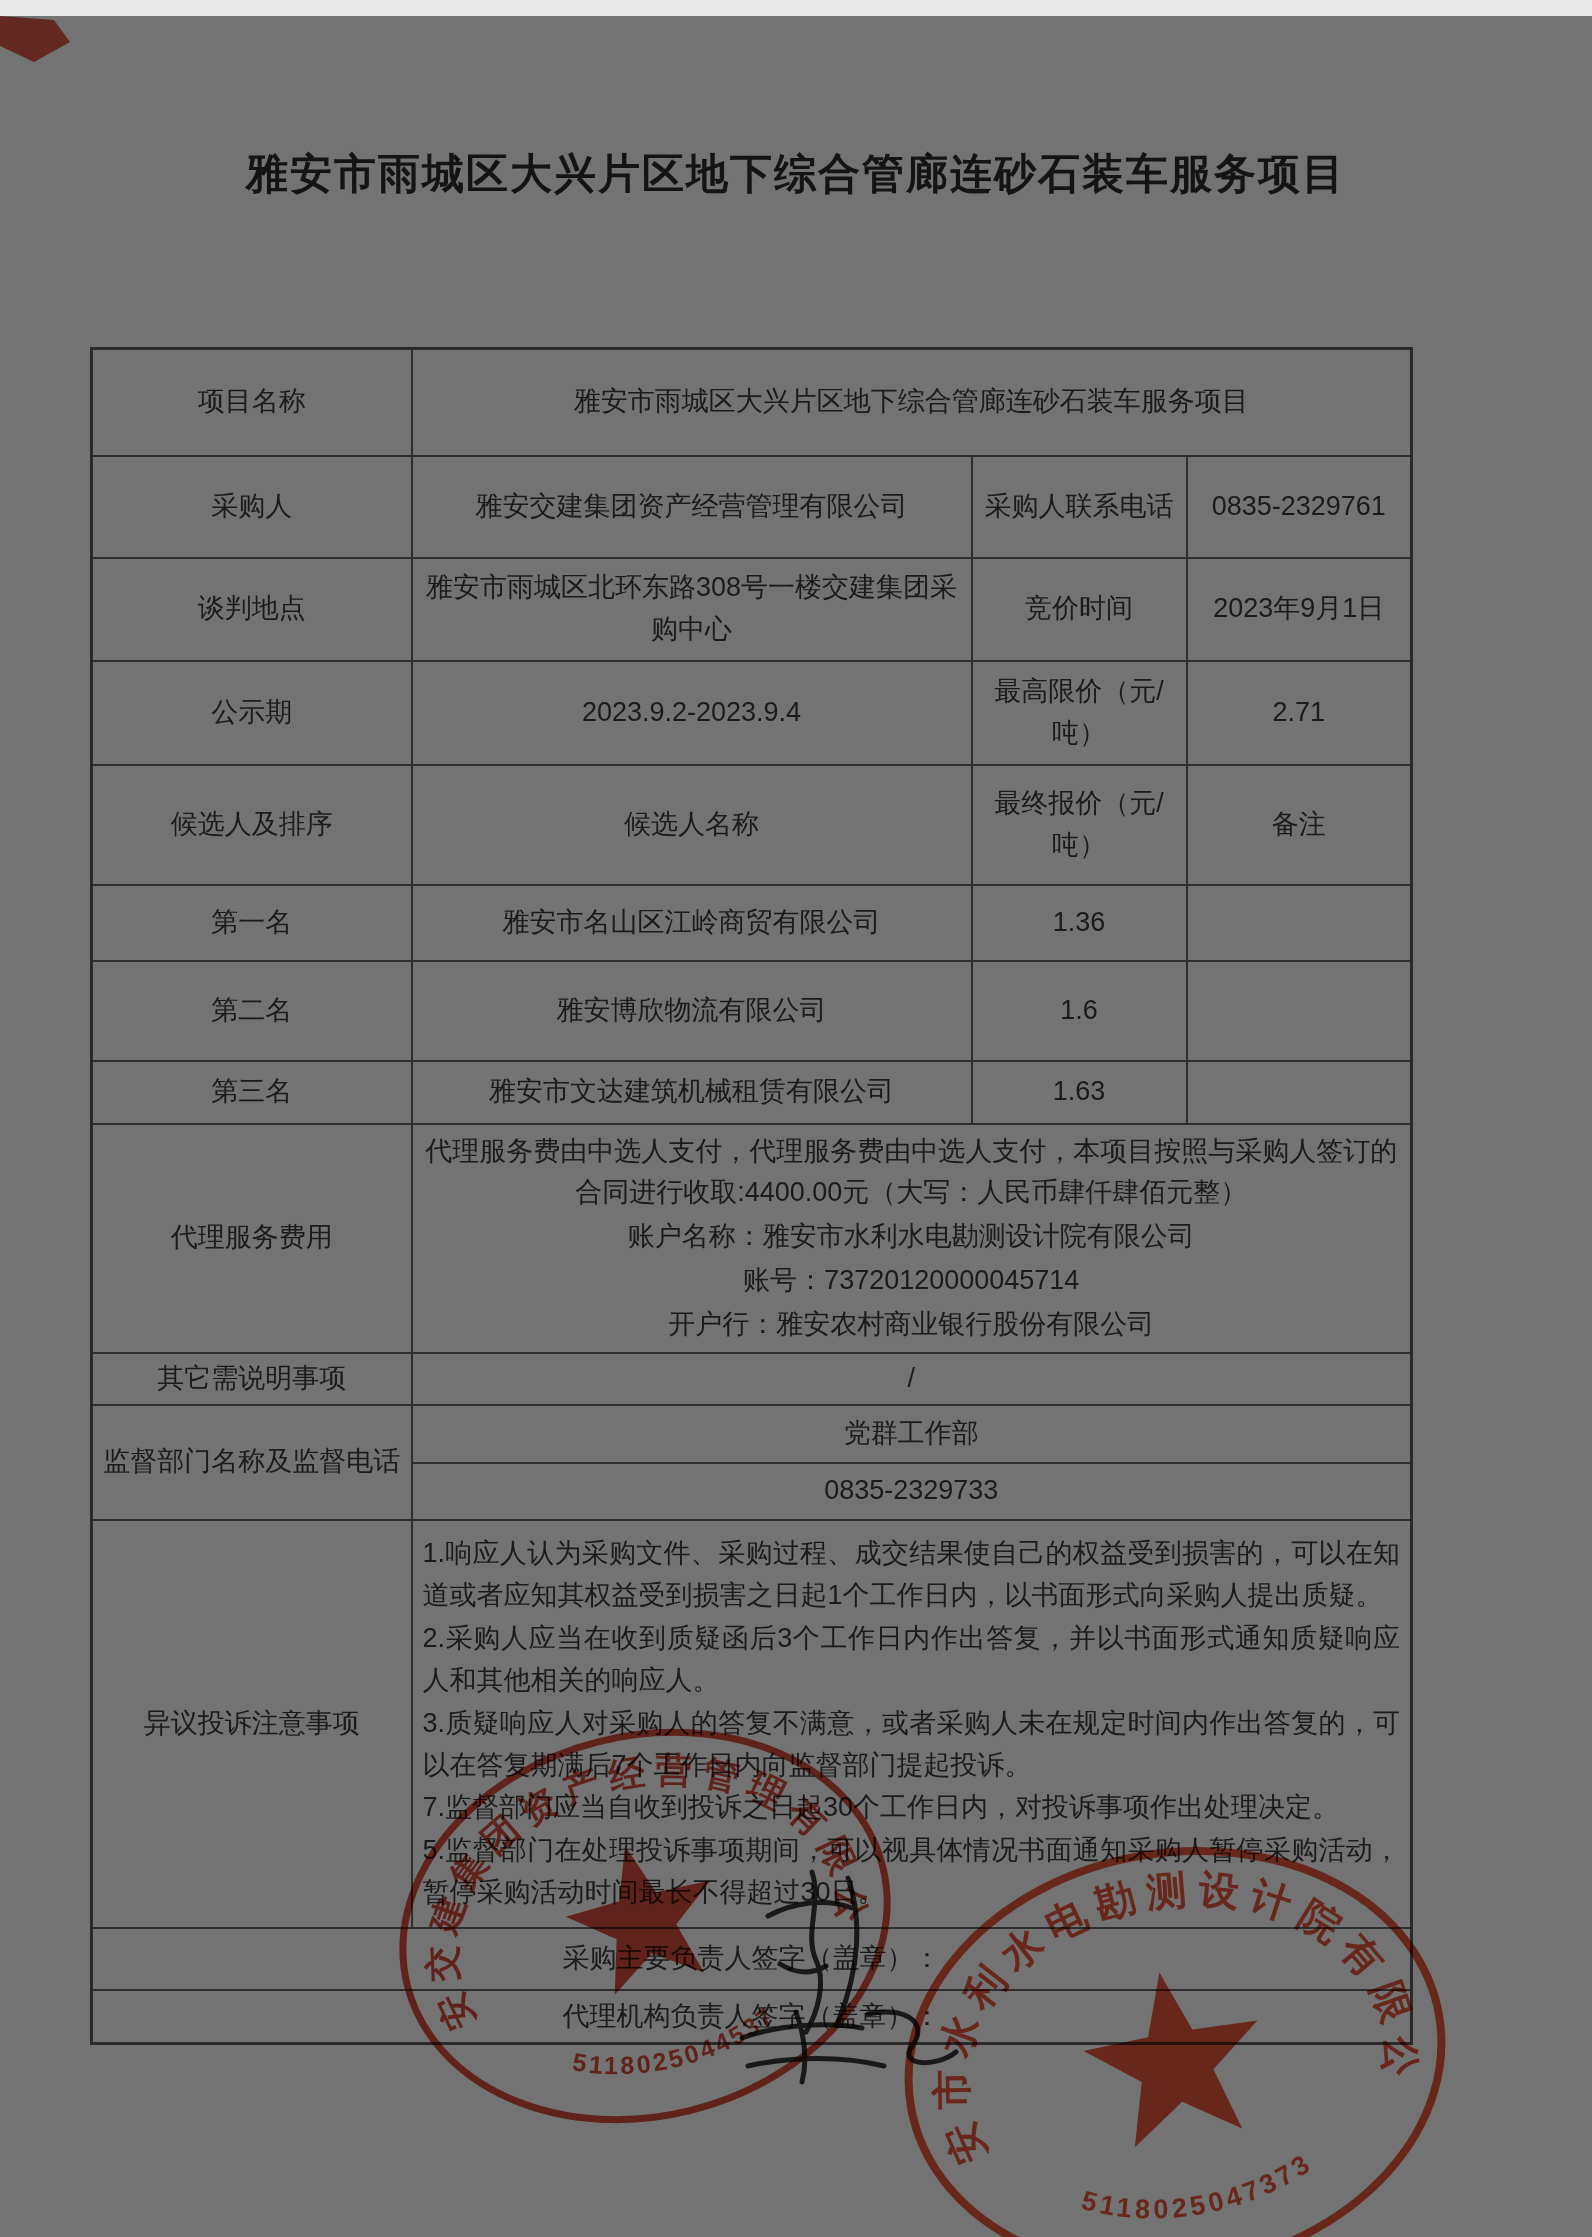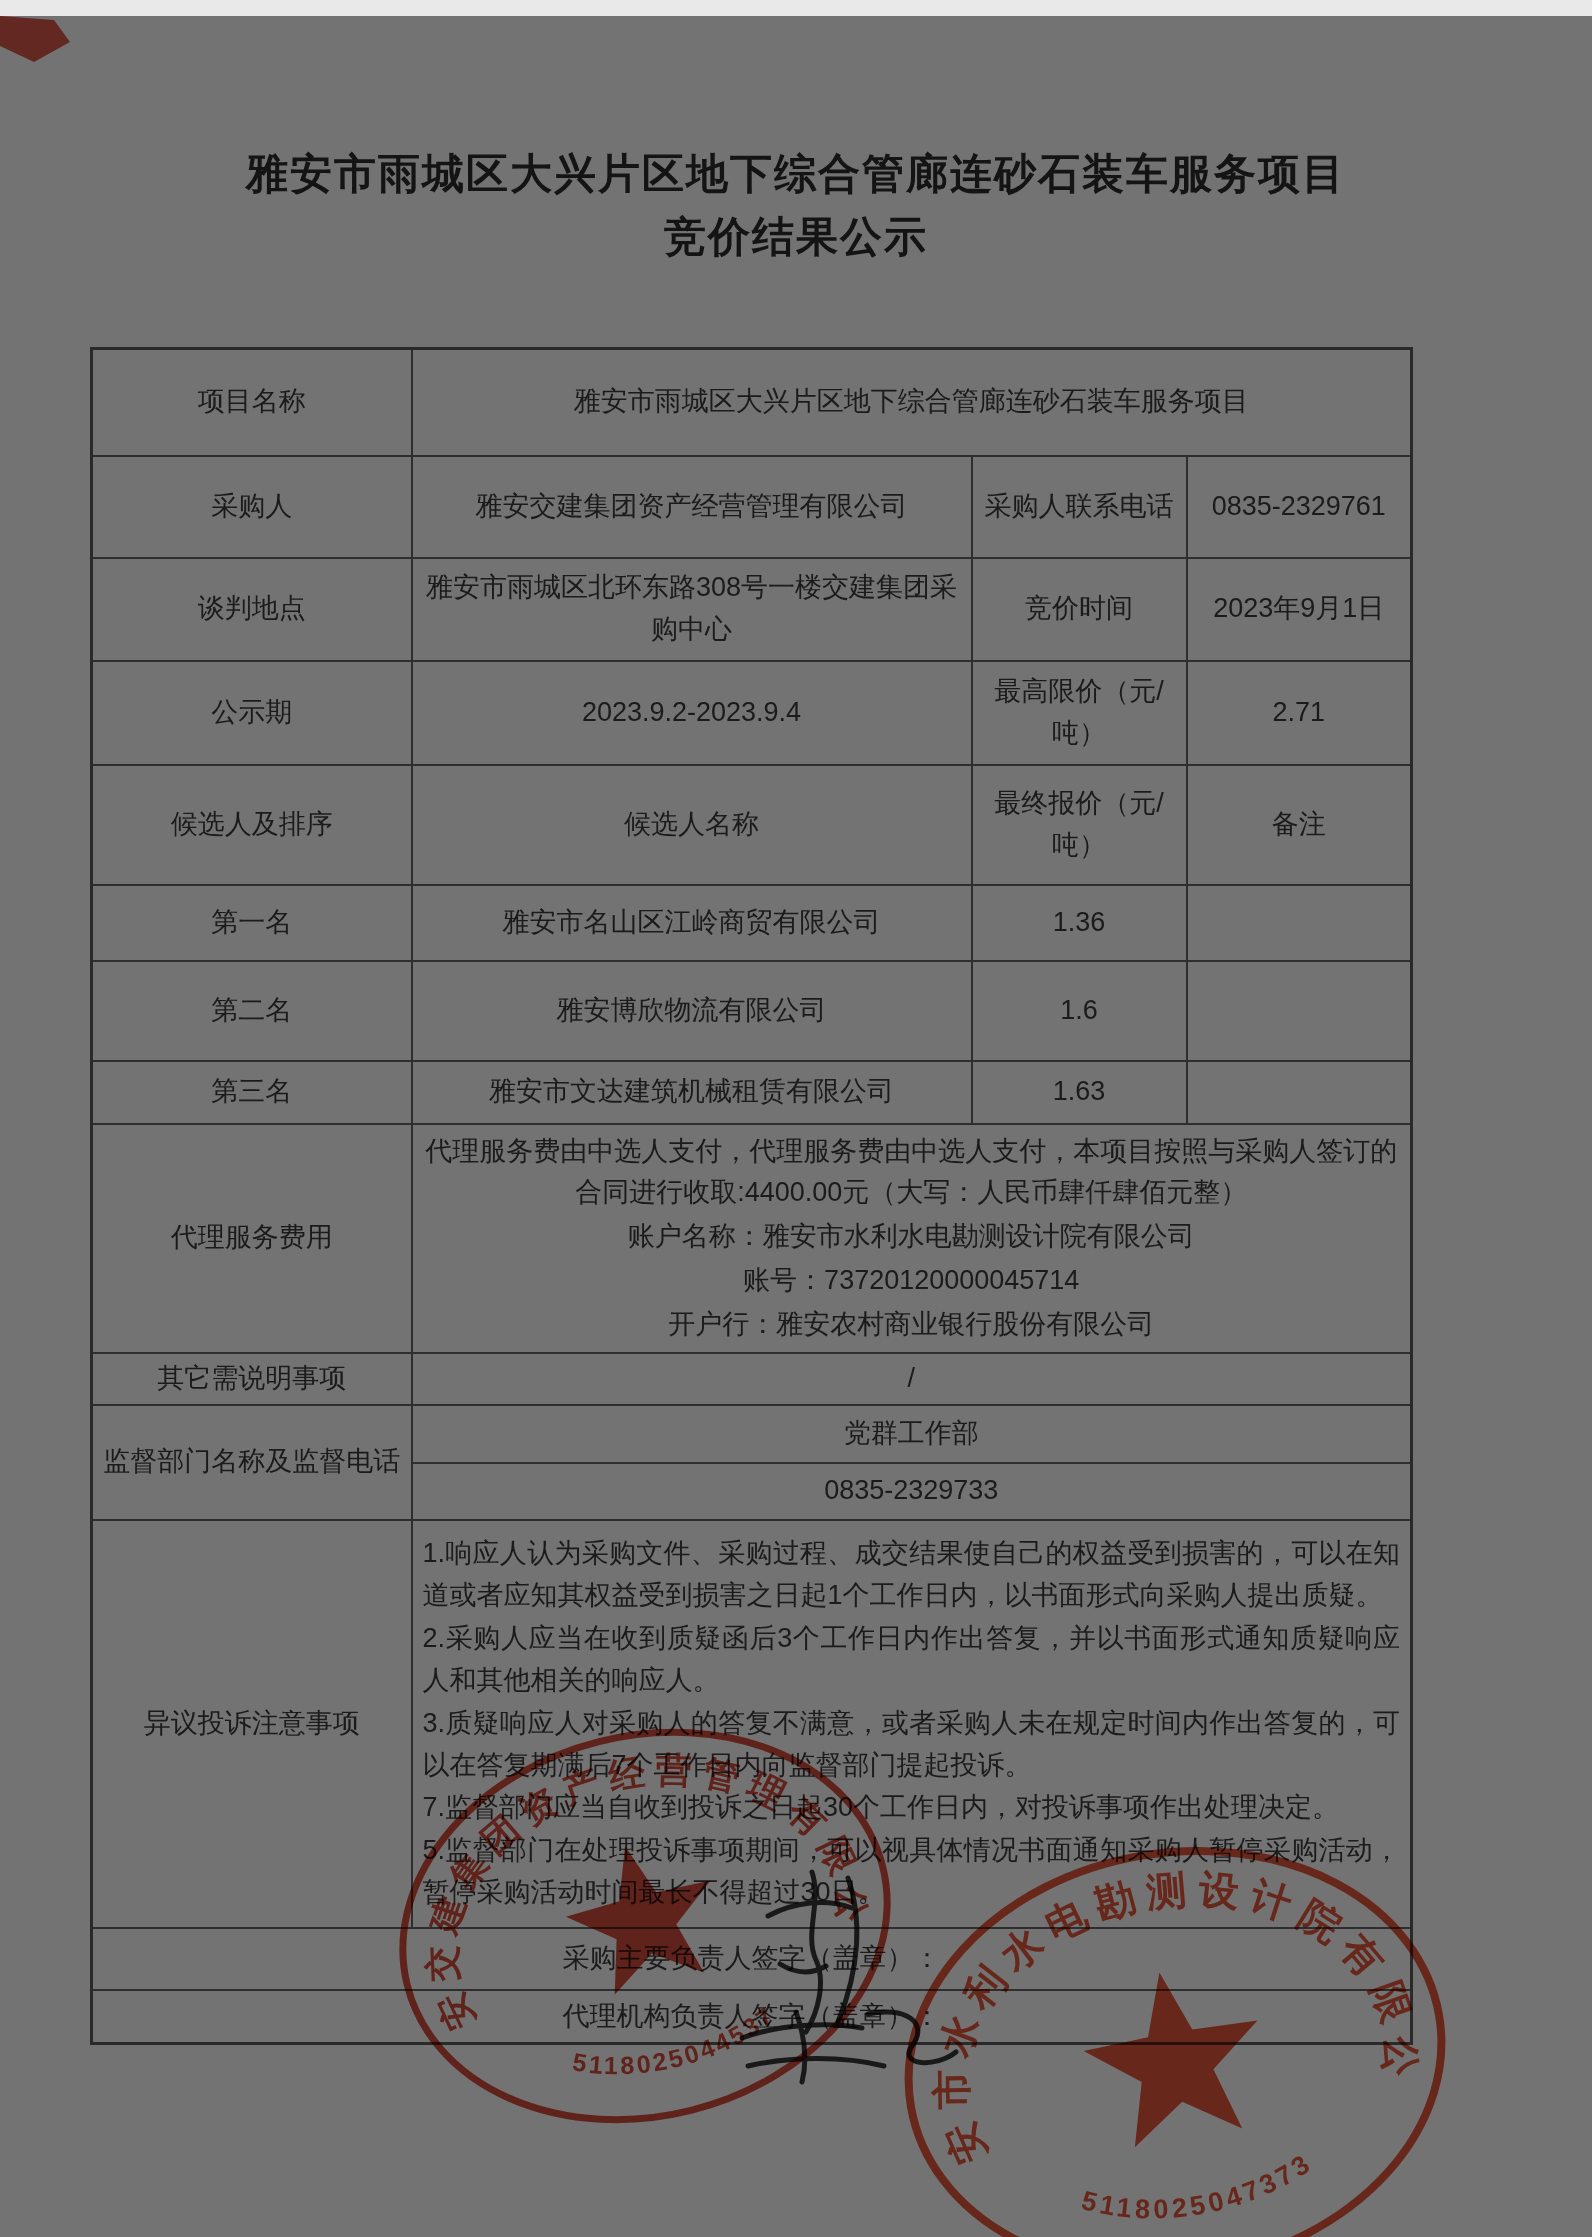--- a/index.html
+++ b/index.html
@@ -32,21 +32,20 @@
   .overlay{position:absolute;left:0;top:0;pointer-events:none;mix-blend-mode:multiply;}
   .sealtext{font-family:"Liberation Sans",sans-serif;font-weight:600;}
 </style>
 </head>
 <body>
 
 <div class="page">
 
   <div class="title">
     <div>雅安市雨城区大兴片区地下综合管廊连砂石装车服务项目</div>
-    <div>竞价结果公示</div>
   </div>
 
   <table class="doc">
     <colgroup>
       <col style="width:320px">
         <col style="width:560px">
         <col style="width:215px">
         <col style="width:225px">
     </colgroup>
 

